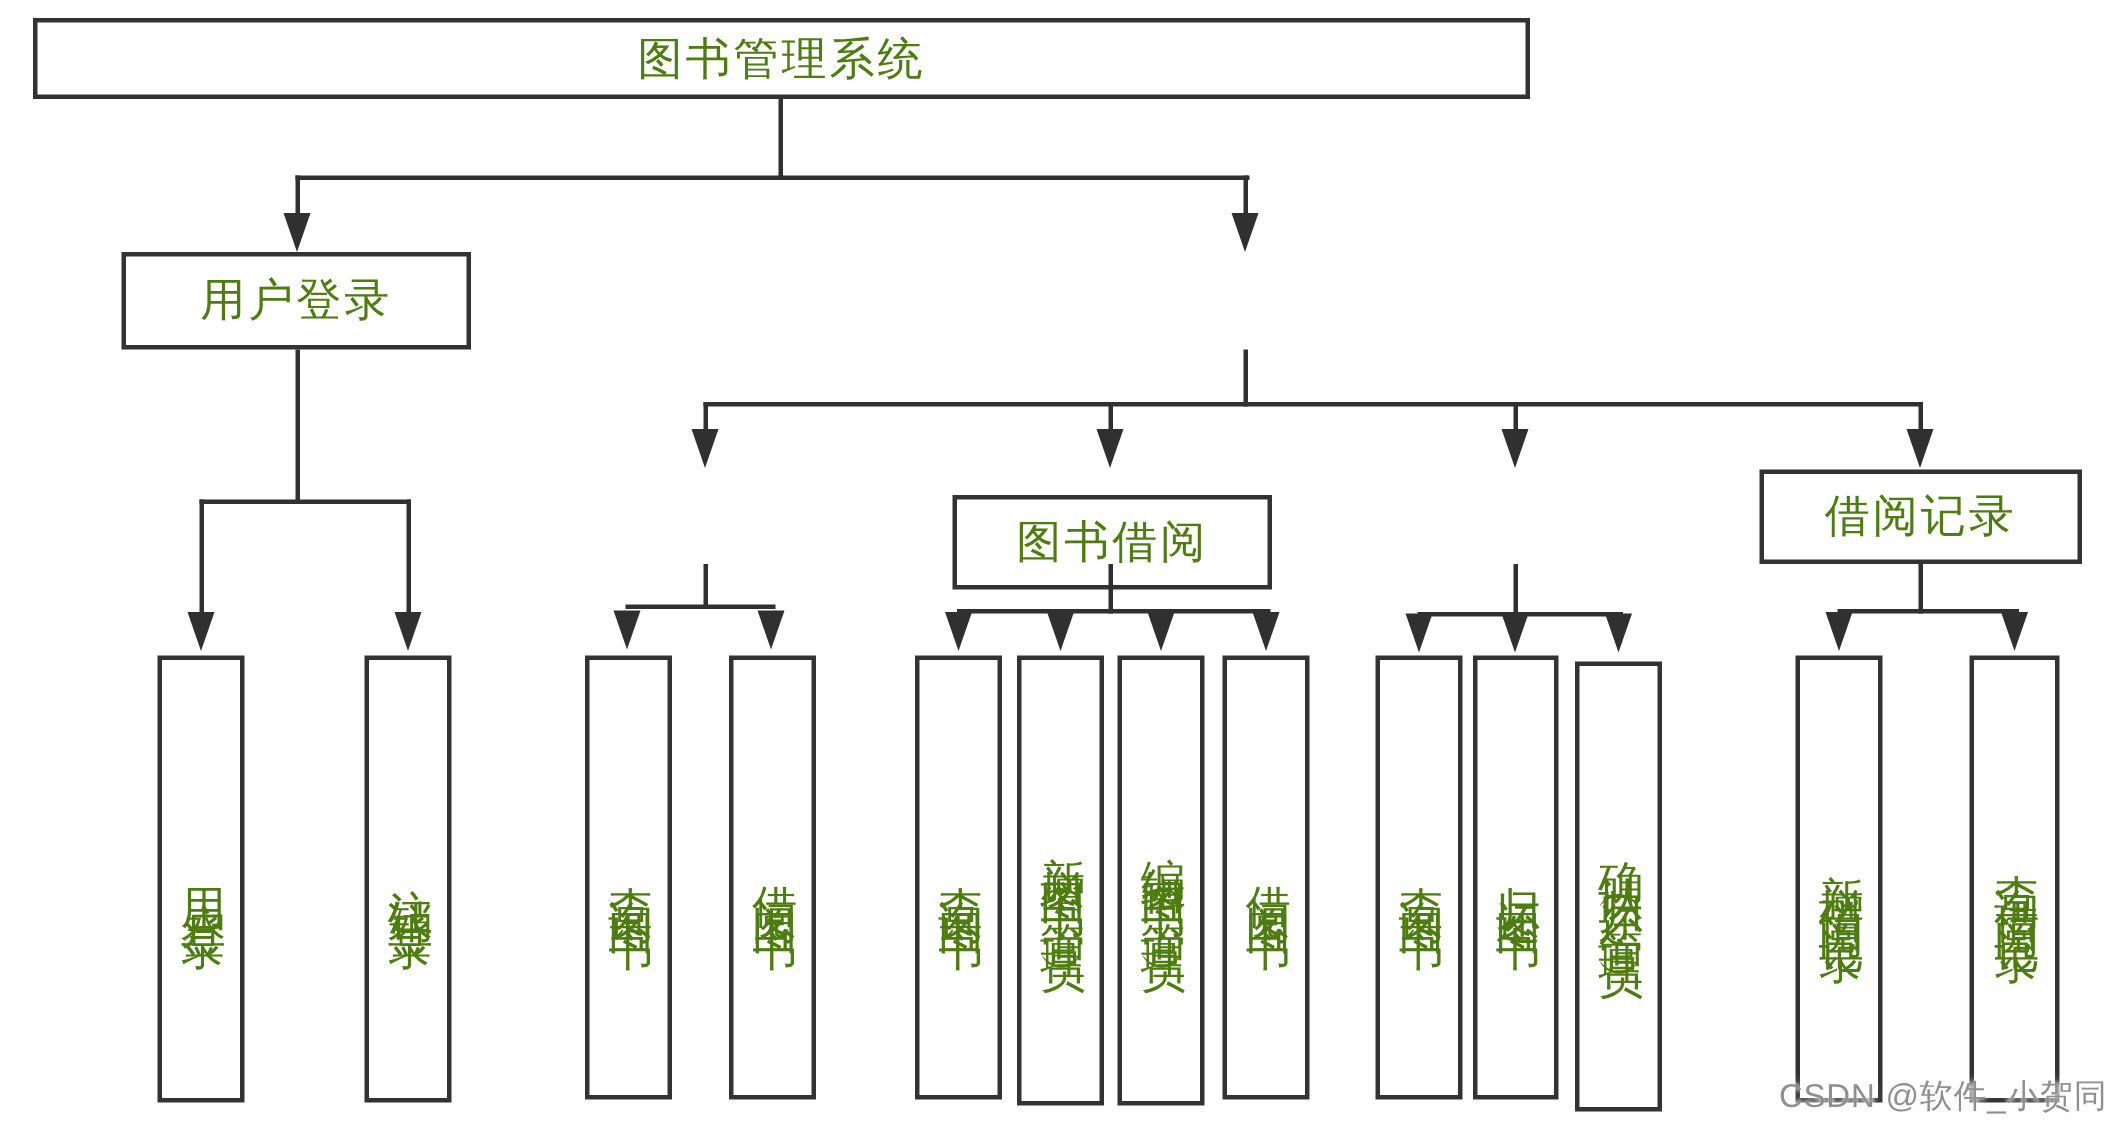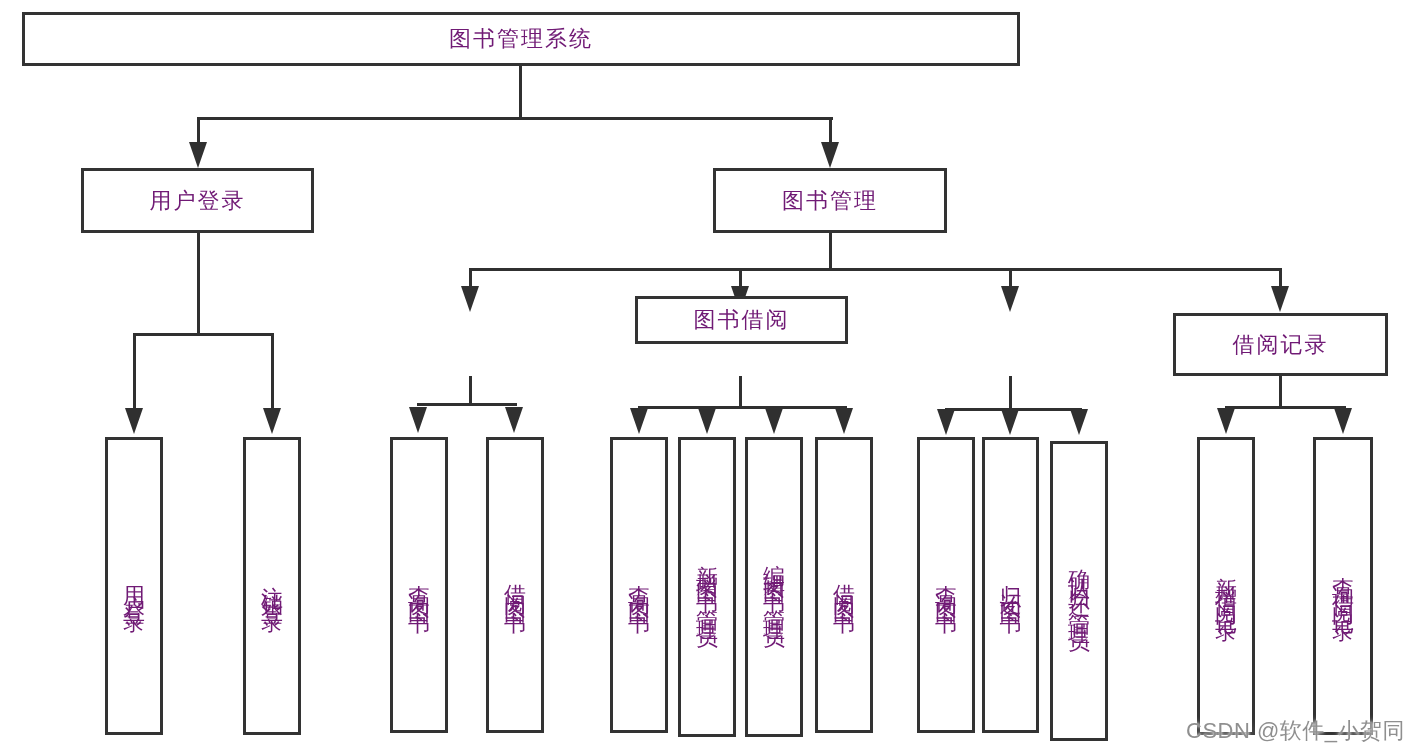--- a/index.html
+++ b/index.html
@@ -11,22 +11,22 @@
     overflow:hidden;
   }
   .box{
     position:absolute;
     box-sizing:border-box;
     background:#ffffff;
     border:3px solid #333333;
     display:flex;
     align-items:center;
     justify-content:center;
-    color:#701a75;
-    font-size:22px;
+    color:#4d7c0f;
+    font-size:30px;
     letter-spacing:2px;
     white-space:nowrap;
   }
   .vt{
     writing-mode:vertical-rl;
     letter-spacing:9px;
     white-space:nowrap;
   }
   .ln{
     position:absolute;
@@ -58,41 +58,40 @@
   <div class="box" style="left:22px;top:12px;width:998px;height:54px">图书管理系统</div>
 
   <div class="ln" style="left:519px;top:66px;width:3px;height:52px"></div>
   <div class="ln" style="left:197px;top:117px;width:636px;height:3px"></div>
   <div class="ln" style="left:197px;top:117px;width:3px;height:28px"></div>
   <div class="ln" style="left:829px;top:117px;width:3px;height:28px"></div>
   <div class="arr" style="left:189px;top:142px"></div>
   <div class="arr" style="left:821px;top:142px"></div>
 
   <div class="box" style="left:81px;top:168px;width:233px;height:65px">用户登录</div>
-  <div class="box" style="left:713px;top:168px;width:234px;height:65px">图书管理</div>
 
   <div class="ln" style="left:197px;top:233px;width:3px;height:103px"></div>
   <div class="ln" style="left:133px;top:333px;width:141px;height:3px"></div>
   <div class="ln" style="left:133px;top:333px;width:3px;height:77px"></div>
   <div class="ln" style="left:271px;top:333px;width:3px;height:77px"></div>
   <div class="arr" style="left:125px;top:408px"></div>
   <div class="arr" style="left:263px;top:408px"></div>
 
   <div class="ln" style="left:829px;top:233px;width:3px;height:38px"></div>
   <div class="ln" style="left:469px;top:268px;width:813px;height:3px"></div>
   <div class="ln" style="left:469px;top:268px;width:3px;height:19px"></div>
   <div class="ln" style="left:739px;top:268px;width:3px;height:19px"></div>
   <div class="ln" style="left:1009px;top:268px;width:3px;height:19px"></div>
   <div class="ln" style="left:1279px;top:268px;width:3px;height:19px"></div>
   <div class="arr" style="left:461px;top:286px"></div>
   <div class="arr" style="left:731px;top:286px"></div>
   <div class="arr" style="left:1001px;top:286px"></div>
   <div class="arr" style="left:1271px;top:286px"></div>
 
-  <div class="box" style="left:635px;top:296px;width:213px;height:48px">图书借阅</div>
+  <div class="box" style="left:635px;top:330px;width:213px;height:63px">图书借阅</div>
   <div class="box" style="left:1173px;top:313px;width:215px;height:63px">借阅记录</div>
 
   <div class="ln" style="left:469px;top:376px;width:3px;height:30px"></div>
   <div class="ln" style="left:417px;top:403px;width:100px;height:3px"></div>
   <div class="arr" style="left:409px;top:407px"></div>
   <div class="arr" style="left:505px;top:407px"></div>
 
   <div class="ln" style="left:739px;top:376px;width:3px;height:33px"></div>
   <div class="ln" style="left:638px;top:406px;width:209px;height:3px"></div>
   <div class="arr" style="left:630px;top:408px"></div>

